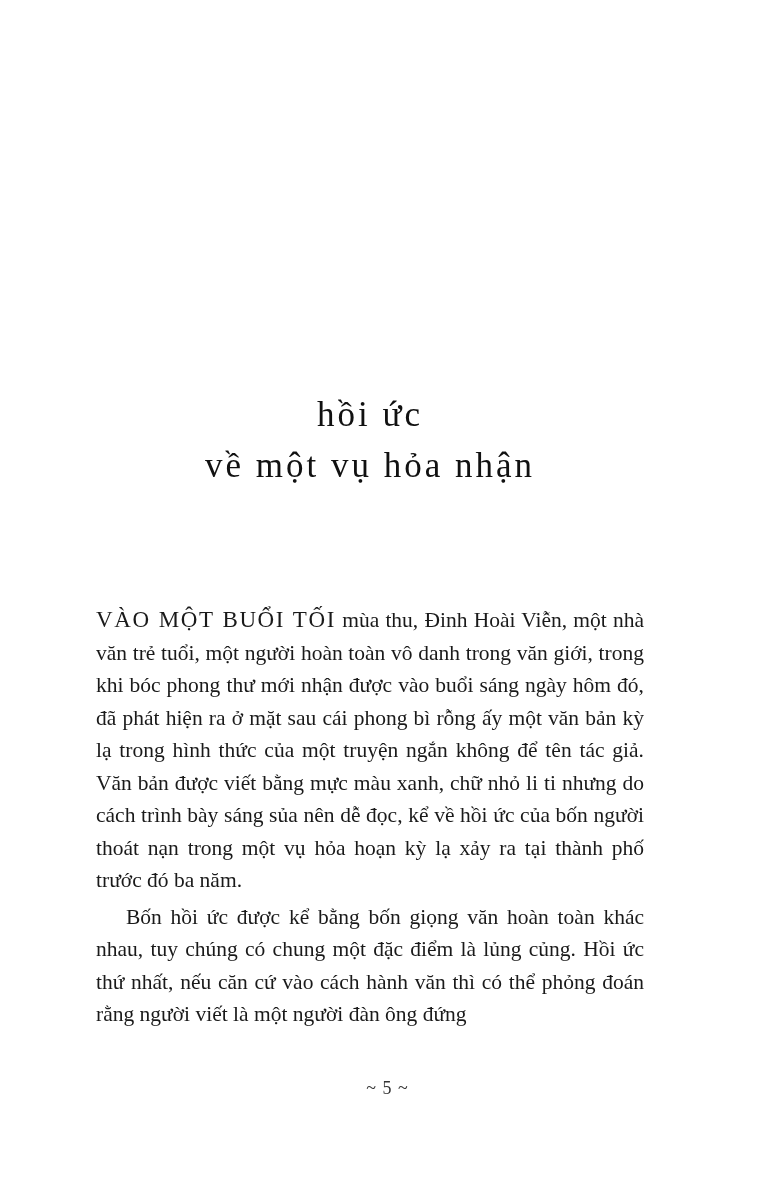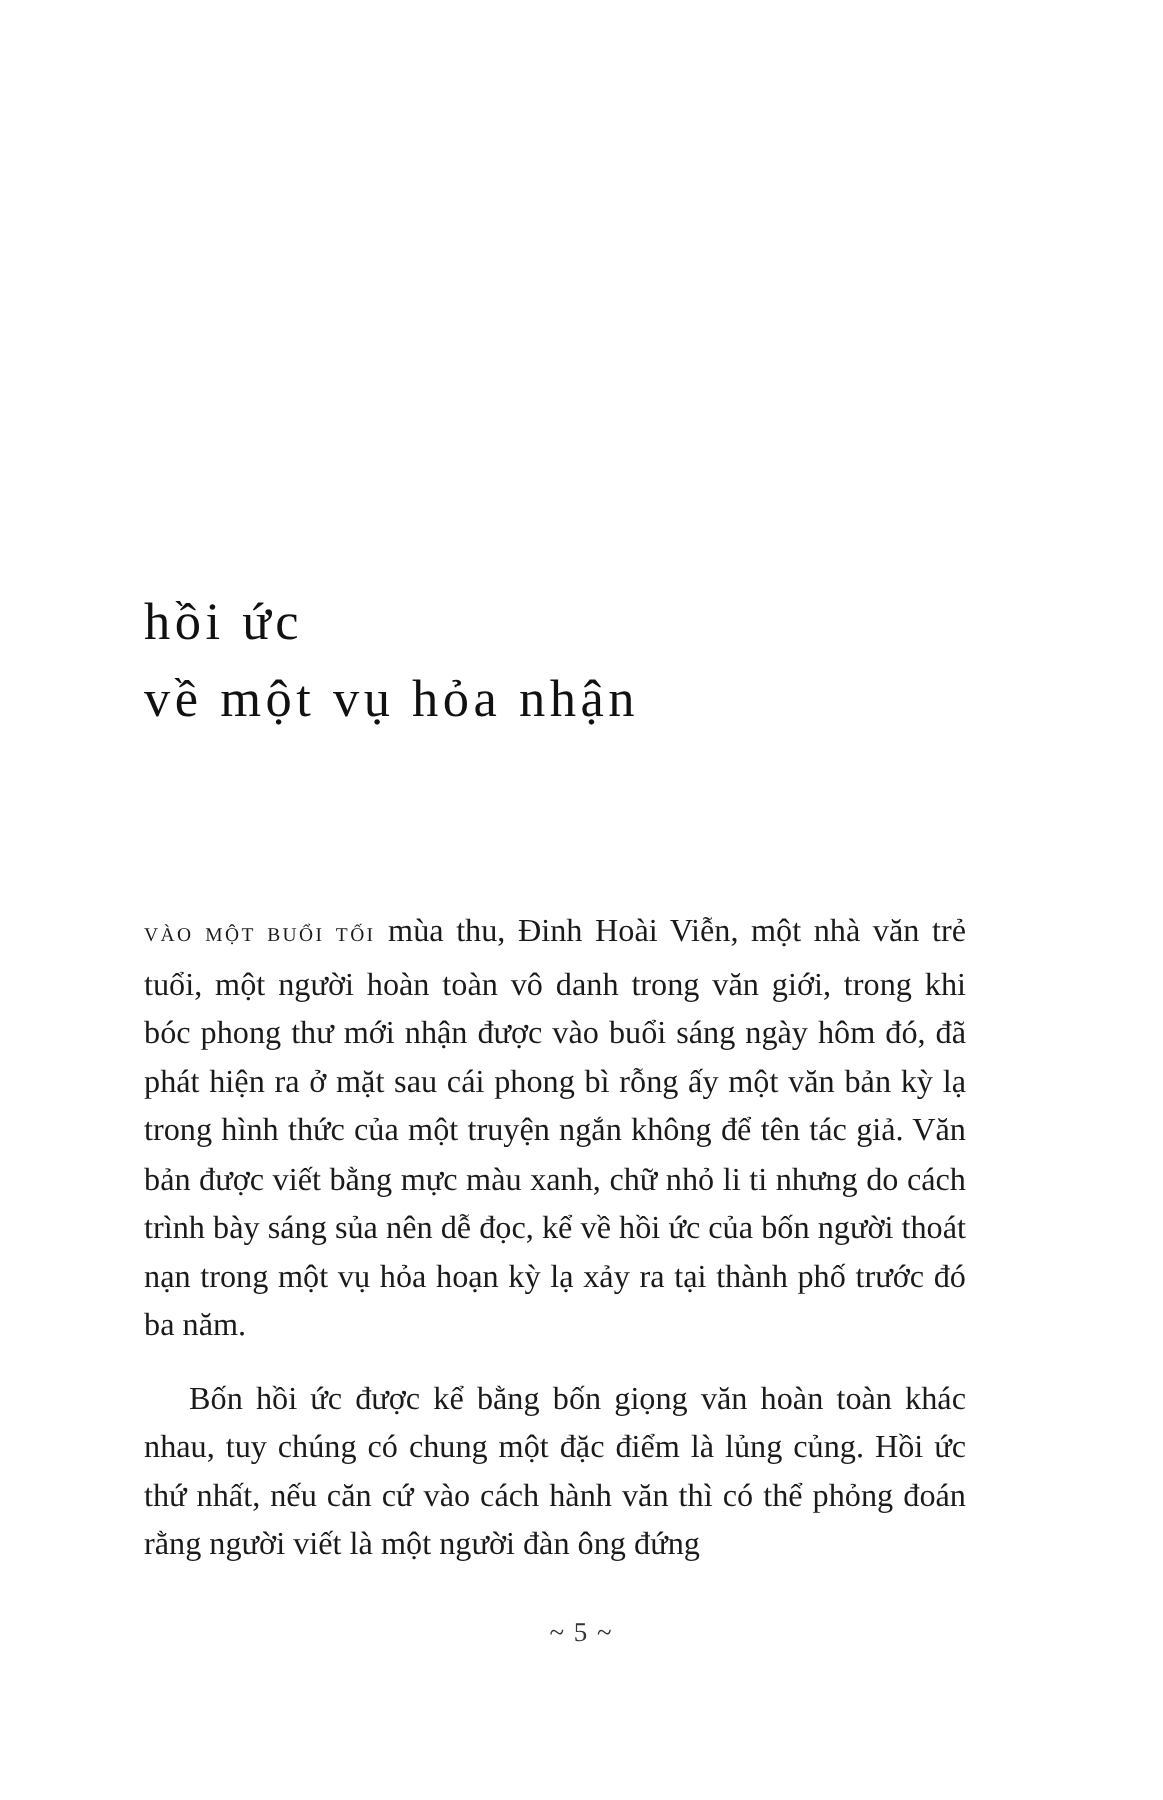--- a/index.html
+++ b/index.html
@@ -14,21 +14,21 @@
     background: #ffffff;
     overflow: hidden;
     font-family: "Liberation Serif", "DejaVu Serif", serif;
     color: #1a1a1a;
   }
   .title-block {
     position: absolute;
     top: 390px;
     left: 96px;
     width: 548px;
-    text-align: left;
+    text-align: center;
   }
   .title-line {
     font-family: "Liberation Serif", "DejaVu Serif", serif;
     font-size: 35px;
     line-height: 1.45;
     letter-spacing: 3px;
     color: #111111;
     white-space: nowrap;
   }
   .body-block {
@@ -41,26 +41,26 @@
     margin: 0;
     font-size: 21.5px;
     line-height: 32.5px;
     text-align: justify;
     text-justify: inter-word;
     color: #1a1a1a;
     hyphens: none;
   }
   p.para + p.para {
     text-indent: 30px;
-    margin-top: 16px;
+    margin-top: 4px;
   }
   .smallcaps {
     font-variant: small-caps;
     letter-spacing: 1.6px;
-    font-size: 13px;
+    font-size: 23px;
     margin-top: 12px;
   }
   .folio {
     position: absolute;
     top: 1078px;
     left: 0;
     width: 775px;
     text-align: center;
     font-size: 18px;
     letter-spacing: 1px;

